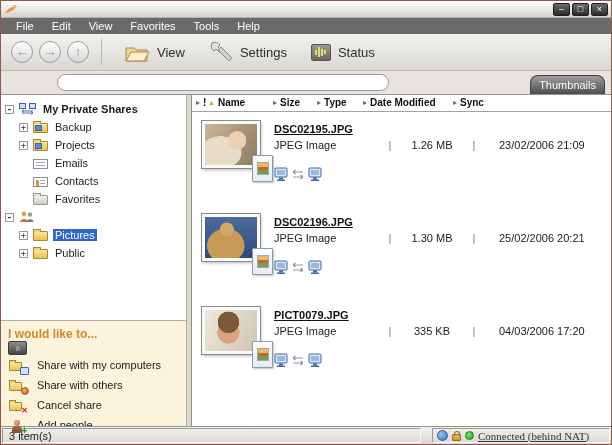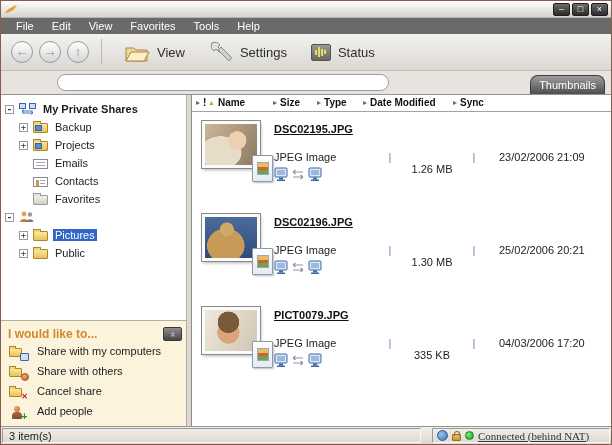--- a/index.html
+++ b/index.html
@@ -74,21 +74,21 @@
   .fold-share::after { content:""; position:absolute; left:1px; top:1px; width:5px; height:4px;
                        background:#5a8ad8; border:1px solid #3a62a0; }
   .fold-gray { background:linear-gradient(#f2f0ea,#d2cfc6); border-color:#999; }
   .fold-gray::before { background:#e4e1d8; border-color:#999; }
   .card-ic { position:relative; width:15px; height:10px; margin-top:1px; background:#fff; border:1px solid #8a8a9a; }
   .card-ic::before { content:""; position:absolute; inset:2px; background:repeating-linear-gradient(180deg,#9ab 0 1px, transparent 1px 3px); }
   .card-ic.contacts::before { inset:2px 2px 2px 6px; }
   .card-ic.contacts::after { content:""; position:absolute; left:2px; top:2px; width:3px; height:6px; background:#c89a4e; }
 
   .tasks { height:106px; flex:none; background:#fcf3dd; border-top:1px solid #b6ae9e; padding-top:3px; }
-  .tasks-header { display:flex; align-items:flex-start; padding:3px 4px 4px 7px; }
+  .tasks-header { display:flex; align-items:flex-start; padding:3px 4px 4px 7px;flex-direction:column; }
   .tasks-title { flex:1; color:#d4882a; font-weight:bold; font-size:12px; }
   .collapse-btn { width:19px; height:14px; border:1px solid #3a3a3a; border-radius:2px; color:#d8d8d8;
                   background:linear-gradient(#8d8d8d,#474747); font-size:9px; line-height:13px; text-align:center; }
   .collapse-btn span { display:inline-block; transform:rotate(90deg); }
   .task-item { display:flex; align-items:flex-start; gap:8px; height:20px; padding-left:8px; font-size:11px; color:#1c1c1c; }
   .ticon { position:relative; width:20px; height:15px; flex:none; }
   .tfold { position:absolute; left:0; top:3px; width:13px; height:9px; border:1px solid #a8862e; border-radius:1px;
            background:linear-gradient(#fbe89a,#ecc257); }
   .tfold::before { content:""; position:absolute; top:-3px; left:-1px; width:5px; height:2px;
                    background:#f2d470; border:1px solid #a8862e; border-bottom:none; }
@@ -128,21 +128,21 @@
       linear-gradient(120deg, #efe8da, #cfc6b4); }
   .fileicon { position:absolute; left:50px; top:34px; width:21px; height:27px; background:linear-gradient(#fdfdfd,#e6ecf2);
               border:1px solid #8a9aaa; border-radius:1px; box-shadow:1px 1px 2px rgba(0,0,0,0.25); }
   .fileicon i { position:absolute; left:4px; top:6px; width:12px; height:13px; border:1px solid #9aa;
                 background:linear-gradient(180deg, #eeb866 0 35%, #c06a28 35% 65%, #7a9a5a 65%); }
   .fname { position:absolute; left:82px; top:11px; font-size:11px; font-weight:bold; color:#111;
            text-decoration:underline; }
   .meta { position:absolute; left:82px; top:27px; display:flex; align-items:center; font-size:11px; color:#222; }
   .mtype { width:105px; }
   .pipe { width:22px; text-align:center; color:#6b7fb8; }
-  .msize { width:62px; text-align:center;margin-top:24px; }
+  .msize { width:62px; text-align:center; }
   .mdate { margin-left:14px; }
   .syncicon { position:absolute; left:82px; top:55px; }
 
   
   .statusbar { height:18px; flex:none; display:flex; background:linear-gradient(#f2f0ec,#dcd8d0);
                border-top:1px solid #97948e; padding:1px; gap:11px; }
   .sb-cell { border:1px solid; border-color:#9a9a9a #fafafa #fafafa #9a9a9a; font-size:11px; color:#222;
              padding:0 6px; line-height:14px; }
   .sb-left { flex:1; }
   .sb-right { width:178px; display:flex; align-items:center; gap:4px; padding:0 4px; }

